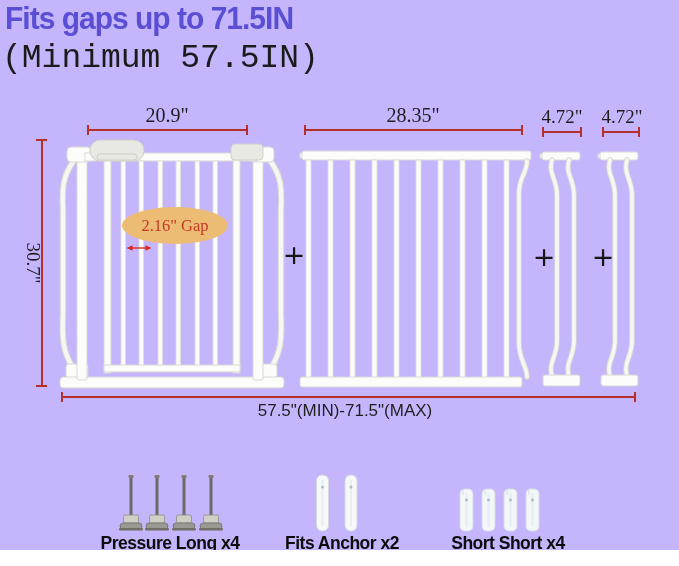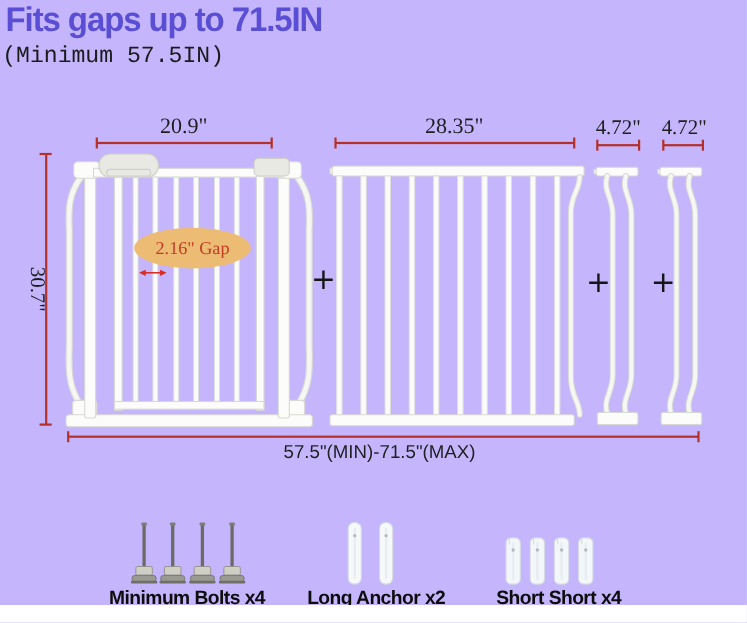--- a/index.html
+++ b/index.html
@@ -3,21 +3,21 @@
 <meta charset="utf-8">
 <style>
   html,body{margin:0;padding:0;background:#fff;}
   .canvas{position:relative;width:679px;height:550px;background:#c4b5fd;overflow:hidden;
           font-family:"Liberation Sans",sans-serif;}
 
   
   .title{position:absolute;left:5px;top:1px;font-size:30px;font-weight:bold;
          letter-spacing:-1px;color:#5a4fd4;transform:scaleY(1.04);transform-origin:top left;
          font-family:"Liberation Sans",sans-serif;white-space:nowrap;}
-  .subtitle{position:absolute;left:2px;top:40px;font-size:21px;color:#1b1b1b;
+  .subtitle{position:absolute;left:2px;top:40px;font-size:33px;color:#1b1b1b;
             font-family:"Liberation Mono",monospace;white-space:nowrap;}
 
   
   .dim-line{position:absolute;height:2px;background:#b5302b;}
   .dim-vline{position:absolute;width:2px;background:#b5302b;}
   .tick-v{position:absolute;width:2px;height:10px;background:#b5302b;}
   .tick-h{position:absolute;width:11px;height:2px;background:#b5302b;}
   .dim-text{position:absolute;font-family:"Liberation Serif",serif;color:#1e1e1e;
             font-size:20px;text-align:center;white-space:nowrap;}
   .dim-text-sm{font-size:19px;}
@@ -190,31 +190,31 @@
       <rect x="2" y="54" width="24" height="2.5" rx="1.2" fill="#6f6f68"></rect>
     </g>
     <g transform="translate(80,0)">
       <rect x="12.5" y="3" width="3" height="44" fill="#6b6b66"></rect>
         <rect x="11.5" y="1" width="5" height="3" rx="1" fill="#7d7d78"></rect>
       <rect x="6.5" y="41" width="15" height="8" rx="1.5" fill="#cfcfc6" stroke="#8e8e86" stroke-width="0.8"></rect>
       <rect x="3" y="49" width="22" height="6" rx="3" fill="#9a9a92" stroke="#72726c" stroke-width="0.8"></rect>
       <rect x="2" y="54" width="24" height="2.5" rx="1.2" fill="#6f6f68"></rect>
     </g>
   </svg>
-  <div class="hw-label" style="left:60px;">Minimum Bolts x4</div>
+  <div class="hw-label" style="left:60px;">Pressure Long x4</div>
 
   <svg style="left:315px;top:474px;" width="46" height="58" viewBox="0 0 46 58">
     <rect x="1.5" y="1" width="12" height="56" rx="5.5" fill="#f6f8fa" stroke="#d3dae0" stroke-width="1"></rect>
     <line x1="7.5" y1="6" x2="7.5" y2="52" stroke="#e8edf1" stroke-width="2"></line>
     <circle cx="7.5" cy="13" r="1.5" fill="#aebbc4"></circle>
     <rect x="30" y="1" width="12" height="56" rx="5.5" fill="#f6f8fa" stroke="#d3dae0" stroke-width="1"></rect>
     <line x1="36" y1="6" x2="36" y2="52" stroke="#e8edf1" stroke-width="2"></line>
     <circle cx="36" cy="13" r="1.5" fill="#aebbc4"></circle>
   </svg>
-  <div class="hw-label" style="left:232px;">Long Anchor x2</div>
+  <div class="hw-label" style="left:232px;">Fits Anchor x2</div>
 
   <svg style="left:458px;top:488px;" width="84" height="44" viewBox="0 0 84 44">
     <g>
       <rect x="2" y="1" width="13" height="42" rx="4.5" fill="#f4f7fa" stroke="#d5dbe2" stroke-width="1"></rect>
       <line x1="8.5" y1="5" x2="8.5" y2="39" stroke="#e8edf1" stroke-width="2.2"></line>
       <circle cx="8.5" cy="12" r="1.5" fill="#aebbc4"></circle>
       <line x1="5" y1="1.5" x2="5" y2="7" stroke="#d5dbe2" stroke-width="1"></line>
     </g>
     <g transform="translate(22,0)">
       <rect x="2" y="1" width="13" height="42" rx="4.5" fill="#f4f7fa" stroke="#d5dbe2" stroke-width="1"></rect>

